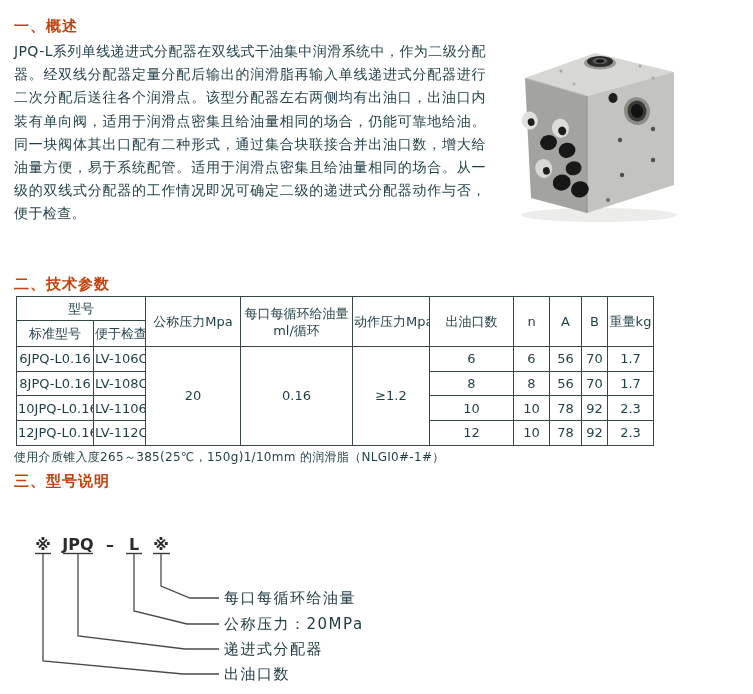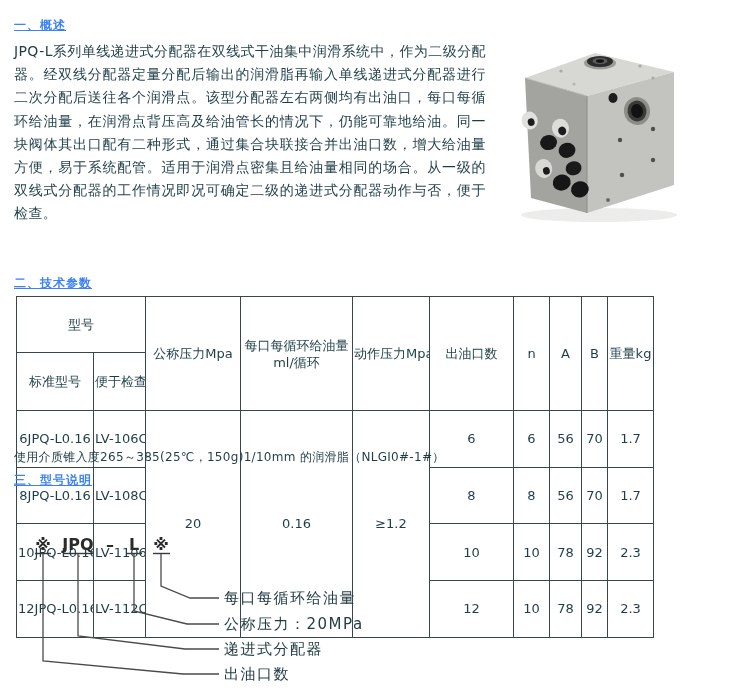--- a/index.html
+++ b/index.html
@@ -2,51 +2,51 @@
 <html><head>
 <meta charset="utf-8">
 <style>
   html,body{margin:0;padding:0;}
   body{
     width:753px;height:694px;background:#ffffff;position:relative;
     font-family:"DejaVu Sans", sans-serif;color:#1e3e47;overflow:hidden;
   }
   .abs{position:absolute;}
   .sec-heading{
-    font-size:12px;font-weight:bold;letter-spacing:1px;color:#3b82f6;text-decoration:underline;
+    font-size:15px;font-weight:bold;letter-spacing:1px;color:#c2410c;
   }
   .para{
     width:472px;font-size:14px;line-height:23.2px;text-align:justify;
     color:#1e3e47;letter-spacing:0.4px;
   }
   table.spec{
     border-collapse:collapse;table-layout:fixed;width:637px;
     font-size:13px;color:#1e3e47;
   }
   table.spec th, table.spec td{
     border:1px solid #39464a;text-align:center;vertical-align:middle;
-    font-weight:normal;padding:16px 1px;overflow:hidden;white-space:nowrap;
+    font-weight:normal;padding:0 1px;overflow:hidden;white-space:nowrap;
   }
   table.spec .hrow1 th{height:23px;}
   table.spec .hrow2 th{height:25px;}
   table.spec .drow td{height:23.7px;}
   .two-line div{line-height:17px;}
   .note{font-size:12px;color:#1e3e47;letter-spacing:0.3px;}
   svg text{fill:#1e3e47;}
   .diagram-line{stroke:#4a4a4a;stroke-width:1.3;fill:none;}
   .token-underline{stroke:#3a3a3a;stroke-width:1.4;}
   .model-token{font-size:16px;font-weight:bold;fill:#2b2b2b;}
   .diagram-label{font-size:15px;letter-spacing:1.5px;fill:#223d44;}
 </style>
 </head>
 <body>
 
 <div class="abs sec-heading" style="left:14px;top:17px;">一、概述</div>
 
-<div class="abs para" style="left:14px;top:40px;">JPQ-L系列单线递进式分配器在双线式干油集中润滑系统中，作为二级分配器。经双线分配器定量分配后输出的润滑脂再输入单线递进式分配器进行二次分配后送往各个润滑点。该型分配器左右两侧均有出油口，每口每循环给油量，在润滑点背压高及给油管长的情况下，仍能可靠地给油。同一块阀体其出口配有二种形式，通过集合块联接合并出油口数，增大给油量方便，易于系统配管。适用于润滑点密集且给油量相同的场合。从一级的双线式分配器的工作情况即况可确定二级的递进式分配器动作与否，便于检查。</div>
+<div class="abs para" style="left:14px;top:40px;">JPQ-L系列单线递进式分配器在双线式干油集中润滑系统中，作为二级分配器。经双线分配器定量分配后输出的润滑脂再输入单线递进式分配器进行二次分配后送往各个润滑点。该型分配器左右两侧均有出油口，出油口内装有单向阀，适用于润滑点密集且给油量相同的场合，仍能可靠地给油。同一块阀体其出口配有二种形式，通过集合块联接合并出油口数，增大给油量方便，易于系统配管。适用于润滑点密集且给油量相同的场合。从一级的双线式分配器的工作情况即况可确定二级的递进式分配器动作与否，便于检查。</div>
 
 <svg class="abs" style="left:497px;top:42px;" width="210" height="185" viewBox="0 0 210 185">
 
   <ellipse cx="102" cy="173" rx="78" ry="7" fill="#ececea"></ellipse>
 
   <polygon points="28,36 98,11 177,30 90,54" fill="#d7d7d3"></polygon>
   <polygon points="28,36 90,54 90,171 34,156" fill="#a3a39f"></polygon>
   <polygon points="90,54 177,30 177,143 90,171" fill="#c3c3bf"></polygon>
   <line x1="90" y1="54" x2="90" y2="171" stroke="#8c8c88" stroke-width="1"></line>
   <line x1="28" y1="36" x2="90" y2="54" stroke="#b9b9b5" stroke-width="1"></line>

